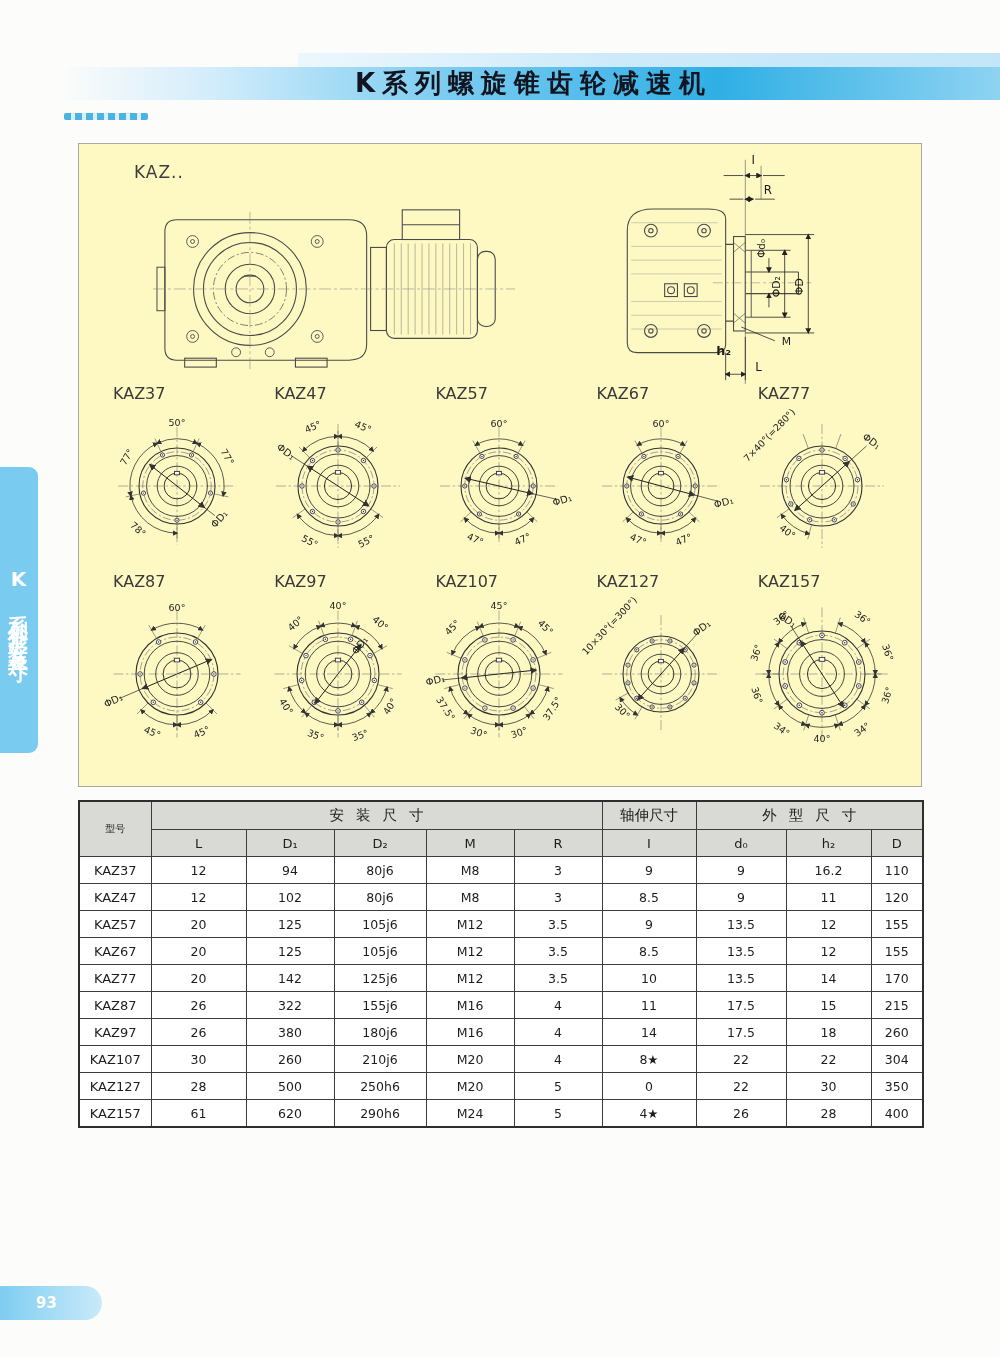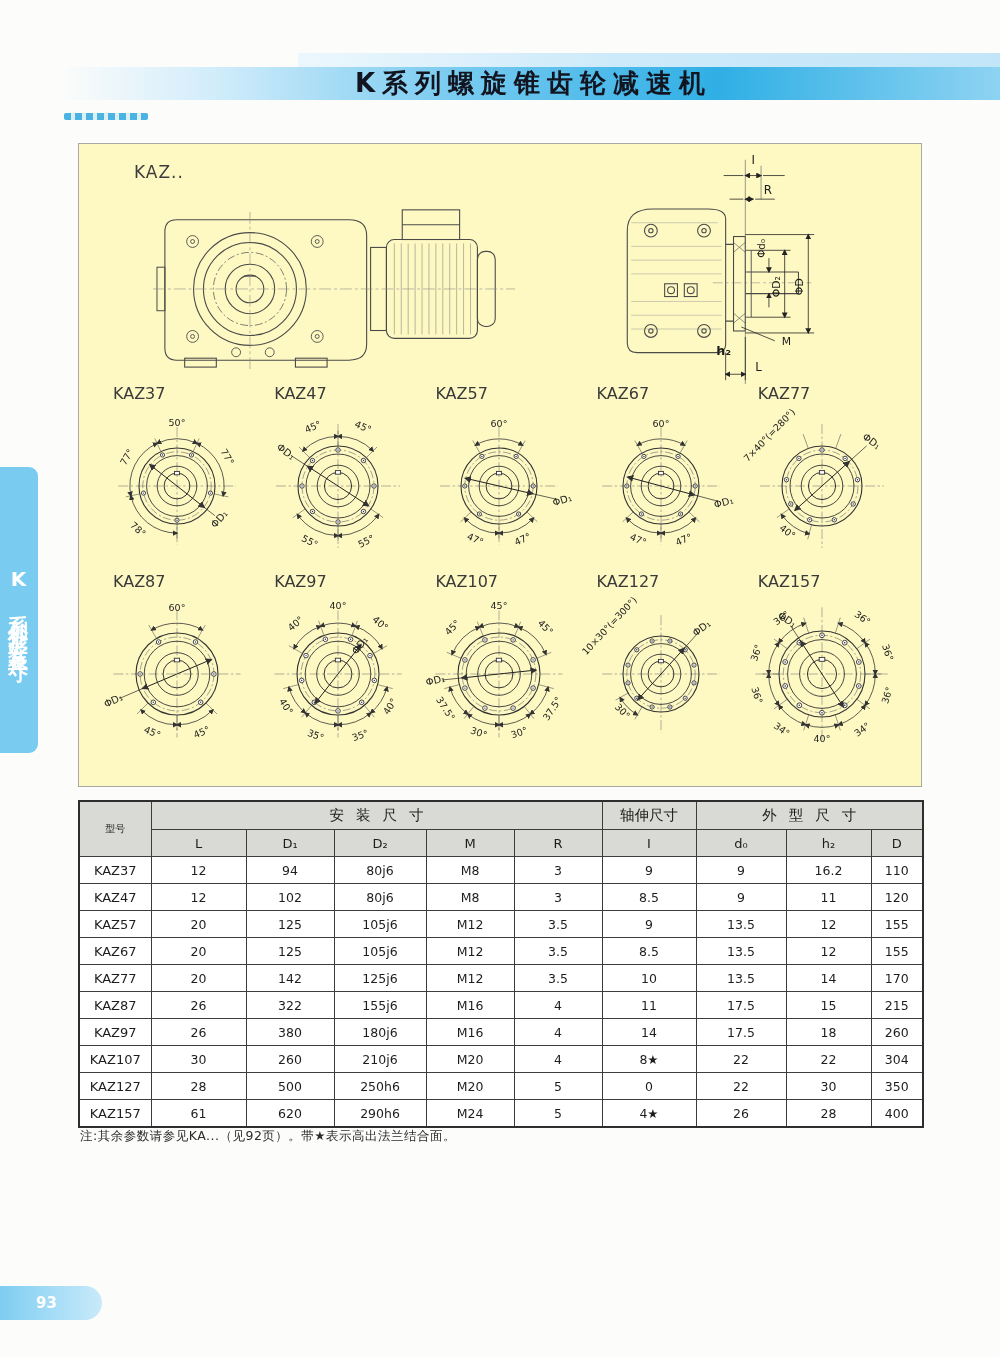--- a/index.html
+++ b/index.html
@@ -815,18 +815,17 @@
           <td>M24</td>
           <td>5</td>
           <td>4★</td>
           <td>26</td>
           <td>28</td>
           <td>400</td>
         </tr>
       </tbody>
   </table>
 
-  <div class="note">注:其余参数请参见KA...（见92页）。带★表示高出法兰结合面。</div>
 
   <div class="page-num-wedge">
     <span>93</span>
   </div>
 </div>
 
 </body></html>

